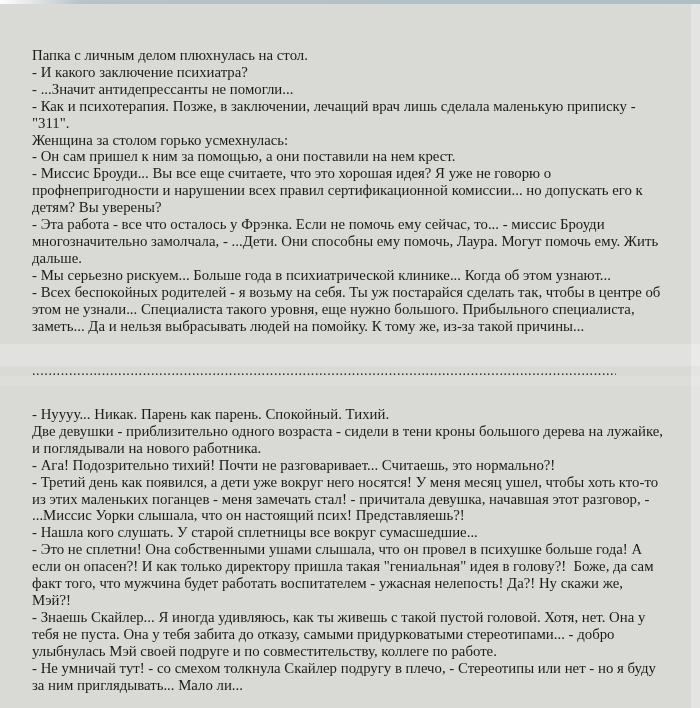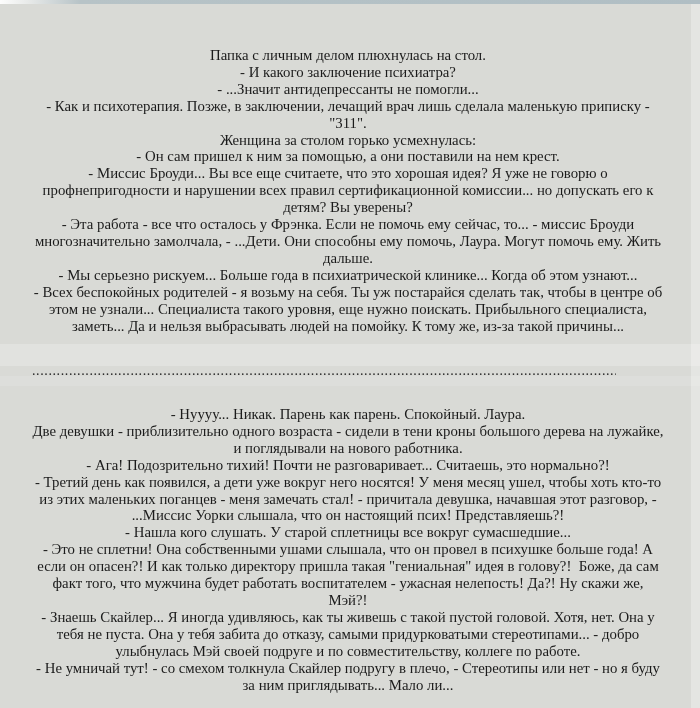--- a/index.html
+++ b/index.html
@@ -38,21 +38,21 @@
     width: 700px; height: 10px;
     background: rgba(255,255,255,0.12);
   }
   .text-block {
     position: absolute;
     left: 32px;
     width: 632px;
     color: #1b1b1b;
     font-size: 14.8px;
     line-height: 16.9px;
-    text-align: center;
+    text-align: left;
   }
   .text-block p {
     margin: 0;
     padding: 0;
     white-space: pre-wrap;
   }
   .block-1 { top: 47px; }
   .block-2 { top: 406px; }
   .dotted-separator {
     position: absolute;
@@ -79,27 +79,27 @@
 <div class="text-block block-1">
     <p>Папка с личным делом плюхнулась на стол.</p>
     <p>- И какого заключение психиатра?</p>
     <p>- ...Значит антидепрессанты не помогли...</p>
     <p>- Как и психотерапия. Позже, в заключении, лечащий врач лишь сделала маленькую приписку - "311".</p>
     <p>Женщина за столом горько усмехнулась:</p>
     <p>- Он сам пришел к ним за помощью, а они поставили на нем крест.</p>
     <p>- Миссис Броуди... Вы все еще считаете, что это хорошая идея? Я уже не говорю о профнепригодности и нарушении всех правил сертификационной комиссии... но допускать его к детям? Вы уверены?</p>
     <p>- Эта работа - все что осталось у Фрэнка. Если не помочь ему сейчас, то... - миссис Броуди многозначительно замолчала, - ...Дети. Они способны ему помочь, Лаура. Могут помочь ему. Жить дальше.</p>
     <p>- Мы серьезно рискуем... Больше года в психиатрической клинике... Когда об этом узнают...</p>
-    <p>- Всех беспокойных родителей - я возьму на себя. Ты уж постарайся сделать так, чтобы в центре об этом не узнали... Специалиста такого уровня, еще нужно поискать. Прибыльного специалиста, заметь... Да и нельзя выбрасывать людей на помойку. К тому же, из-за такой причины...</p>
+    <p>- Всех беспокойных родителей - я возьму на себя. Ты уж постарайся сделать так, чтобы в центре об этом не узнали... Специалиста такого уровня, еще нужно большого. Прибыльного специалиста, заметь... Да и нельзя выбрасывать людей на помойку. К тому же, из-за такой причины...</p>
   </div>
 
 <div class="dotted-separator">........................................................................................................................................................................................................</div>
 
 <div class="text-block block-2">
-    <p>- Нуууу... Никак. Парень как парень. Спокойный. Лаура.</p>
+    <p>- Нуууу... Никак. Парень как парень. Спокойный. Тихий.</p>
     <p>Две девушки - приблизительно одного возраста - сидели в тени кроны большого дерева на лужайке, и поглядывали на нового работника.</p>
     <p>- Ага! Подозрительно тихий! Почти не разговаривает... Считаешь, это нормально?!</p>
     <p>- Третий день как появился, а дети уже вокруг него носятся! У меня месяц ушел, чтобы хоть кто-то из этих маленьких поганцев - меня замечать стал! - причитала девушка, начавшая этот разговор, - ...Миссис Уорки слышала, что он настоящий псих! Представляешь?!</p>
     <p>- Нашла кого слушать. У старой сплетницы все вокруг сумасшедшие...</p>
     <p>- Это не сплетни! Она собственными ушами слышала, что он провел в психушке больше года! А если он опасен?! И как только директору пришла такая "гениальная" идея в голову?!  Боже, да сам факт того, что мужчина будет работать воспитателем - ужасная нелепость! Да?! Ну скажи же, Мэй?!</p>
     <p>- Знаешь Скайлер... Я иногда удивляюсь, как ты живешь с такой пустой головой. Хотя, нет. Она у тебя не пуста. Она у тебя забита до отказу, самыми придурковатыми стереотипами... - добро улыбнулась Мэй своей подруге и по совместительству, коллеге по работе.</p>
     <p>- Не умничай тут! - со смехом толкнула Скайлер подругу в плечо, - Стереотипы или нет - но я буду за ним приглядывать... Мало ли...</p>
   </div>
 
 </body></html>

